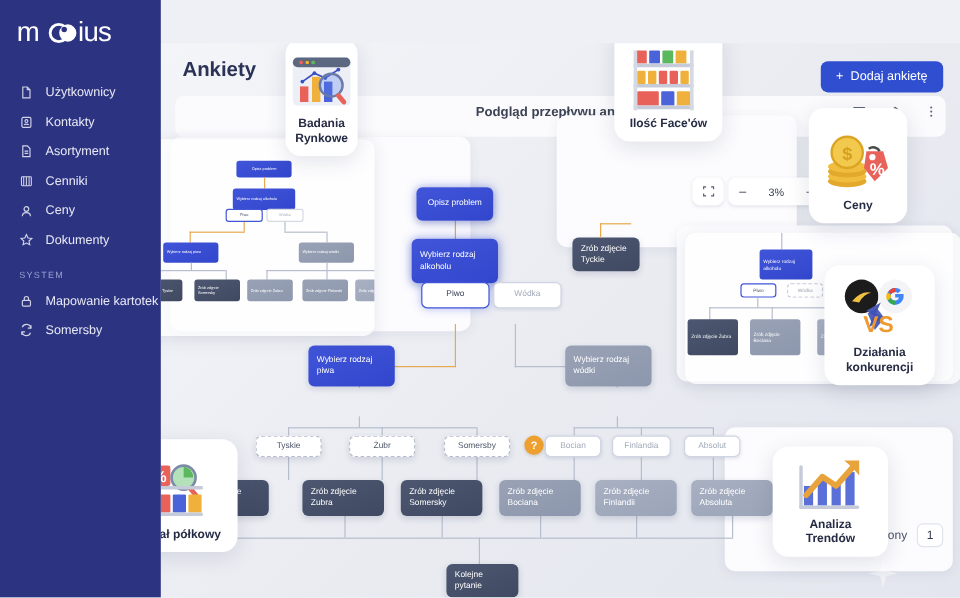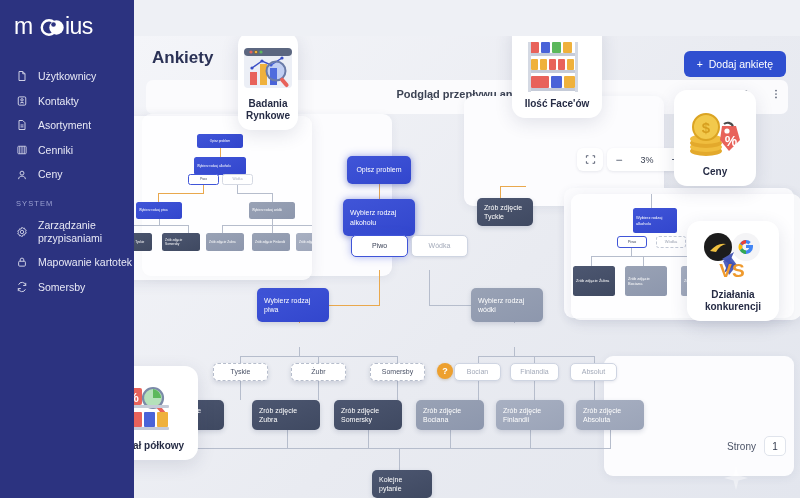--- a/index.html
+++ b/index.html
@@ -226,33 +226,31 @@
       </div>
       <div class="nav-item">
         <span class="nav-ico">
           <svg width="12" height="12" viewBox="0 0 16 16" fill="none" stroke="#e8e9f5" stroke-width="1.3">
               <circle cx="8" cy="5.5" r="2.6"></circle>
               <path d="M3.5 13.5c0-2.6 2-4 4.5-4s4.5 1.4 4.5 4"></path>
             </svg>
         </span>
         <span class="nav-label">Ceny</span>
       </div>
+      <div class="nav-item">
+        <span class="nav-ico">
+          <svg width="12" height="12" viewBox="0 0 16 16" fill="none" stroke="#e8e9f5" stroke-width="1.3">
+              <path d="M8 2l1.8 3.8 4.2.5-3.1 2.9.8 4.1L8 11.4 4.3 13.3l.8-4.1L2 6.3l4.2-.5z"></path>
+            </svg>
+        </span>
+        <span class="nav-label">Dokumenty</span>
+      </div>
 
       <div class="nav-section">SYSTEM</div>
 
-      <div class="nav-item">
-        <span class="nav-ico">
-          <svg width="12" height="12" viewBox="0 0 16 16" fill="none" stroke="#e8e9f5" stroke-width="1.2">
-              <circle cx="8" cy="8" r="2.3"></circle>
-              <path d="M8 1.6l1.3 1.6 2-.4.5 2 1.9.8-.9 1.9.9 1.9-1.9.8-.5 2-2-.4L8 14.4 6.7 12.8l-2 .4-.5-2-1.9-.8.9-1.9-.9-1.9 1.9-.8.5-2 2 .4z"></path>
-            </svg>
-        </span>
-        <span class="nav-label">Zarządzanie
-przypisaniami</span>
-      </div>
       <div class="nav-item">
         <span class="nav-ico">
           <svg width="12" height="12" viewBox="0 0 16 16" fill="none" stroke="#e8e9f5" stroke-width="1.3">
               <rect x="3.5" y="7" width="9" height="6.5" rx="1.3"></rect>
               <path d="M5.6 7V5.2a2.4 2.4 0 014.8 0V7"></path>
             </svg>
         </span>
         <span class="nav-label">Mapowanie kartotek</span>
       </div>
       <div class="nav-item">
@@ -590,20 +588,33 @@
         <rect x="6" y="21" width="48" height="3" rx="1" fill="#c5cbd8"></rect>
         <rect x="9" y="28" width="18" height="15" rx="1" fill="#e8625a"></rect>
         <rect x="29" y="28" width="11" height="15" rx="1" fill="#4a63d8"></rect>
         <rect x="42" y="28" width="11" height="15" rx="1" fill="#efb13c"></rect>
         <rect x="6" y="43" width="48" height="3" rx="1" fill="#c5cbd8"></rect>
         <rect x="6" y="4" width="3" height="42" fill="#d4d9e3"></rect>
       </svg>
       <div class="cap">Udział półkowy</div>
     </div>
 
+    <div class="fcard" style="left:510px; top:336px; width:96px; height:92px;">
+      <svg class="art" width="66" height="50" viewBox="0 0 66 50">
+        <rect x="10" y="26" width="8" height="17" fill="#5a6fd8"></rect>
+        <rect x="22" y="20" width="8" height="23" fill="#5a6fd8"></rect>
+        <rect x="34" y="24" width="8" height="19" fill="#5a6fd8"></rect>
+        <rect x="46" y="14" width="8" height="29" fill="#5a6fd8"></rect>
+        <rect x="6" y="43" width="52" height="3" rx="1.5" fill="#c5cbd8"></rect>
+        <rect x="6" y="8" width="3" height="38" rx="1.5" fill="#c5cbd8"></rect>
+        <polyline points="12,34 26,18 38,26 54,8" fill="none" stroke="#e8a33a" stroke-width="5" stroke-linecap="round" stroke-linejoin="round"></polyline>
+        <path d="M45 4 L58 4 L58 17 L52 10 Z" fill="#e8a33a"></path>
+      </svg>
+      <div class="cap">Analiza Trendów</div>
+    </div>
 
     <div class="pager">
       <span>Strony</span>
       <span class="pager-box">1</span>
     </div>
     <svg class="sparkle" width="28" height="28" viewBox="0 0 28 28">
       <path d="M14 2 L16.5 11.5 L26 14 L16.5 16.5 L14 26 L11.5 16.5 L2 14 L11.5 11.5 Z" fill="#ffffff" opacity=".85"></path>
     </svg>
 
   </div>

